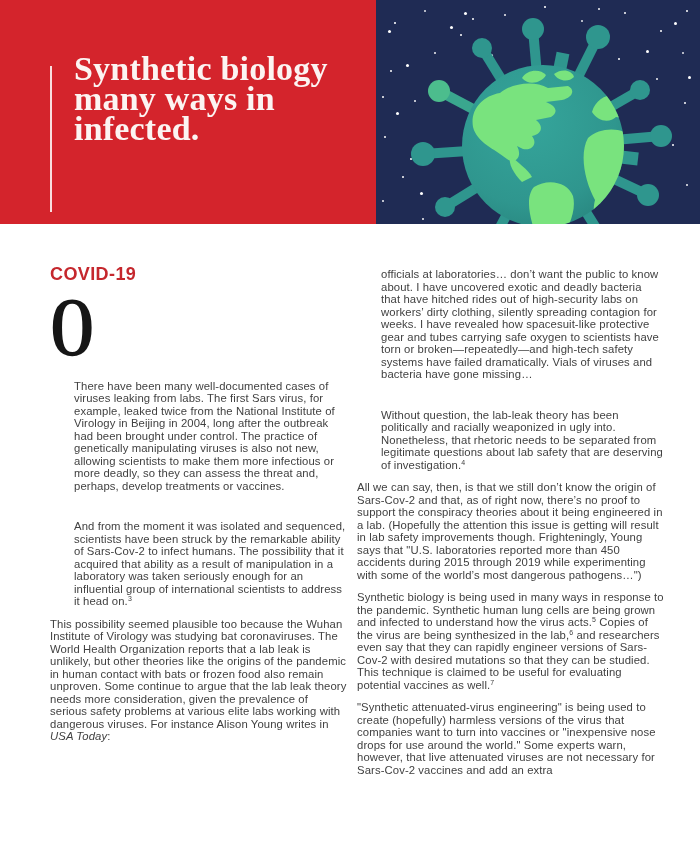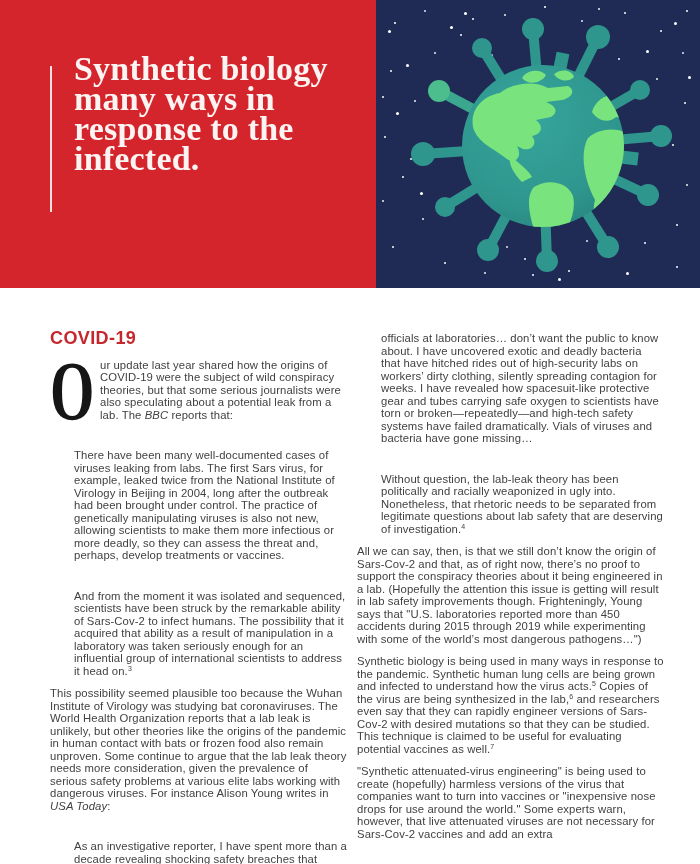--- a/index.html
+++ b/index.html
@@ -1,21 +1,21 @@
 <!DOCTYPE html>
 <html style="--banner-red: #d4242c; --heading-red: #c5272d; --navy: #1f2b54; --globe-teal: #2f968e; --land-green: #79e37e; --body-text: #414141; --title-cream: #fcf4f2;"><head>
 <meta charset="utf-8">
 <style>
   html,body{margin:0;padding:0}
   body{
     width:700px;height:864px;overflow:hidden;background:#fff;
     font-family:"Liberation Sans",sans-serif;color:var(--body-text,#414141);
   }
   
-  .banner{display:flex;height:288px}
+  .banner{display:flex;height:224px}
   .banner-left{width:376px;background:var(--banner-red,#d4242c);position:relative}
   .rule{position:absolute;left:50px;top:66px;width:1.5px;height:146px;background:rgba(255,255,255,.85)}
   .title{position:absolute;left:74px;top:54px;margin:0;
     font-family:"Liberation Serif","DejaVu Serif",serif;font-weight:700;
     font-size:34px;line-height:30px;color:var(--title-cream,#fcf4f2);letter-spacing:.2px}
   .banner-right{flex:1;position:relative;background:var(--navy,#1f2b54);overflow:hidden}
   .stars{position:absolute;left:0;top:0;border-radius:50%;background:transparent}
   .s1{width:1.6px;height:1.6px;box-shadow:
     18px 22px 0 rgba(255,255,255,.95), 48px 10px 0 rgba(255,255,255,.8), 84px 34px 0 rgba(255,255,255,.9),
     128px 14px 0 rgba(255,255,255,.85), 168px 6px 0 rgba(255,255,255,.95), 205px 20px 0 rgba(255,255,255,.8),
@@ -55,21 +55,20 @@
 <body>
 
 <div class="page">
 
   <header class="banner">
     <div class="banner-left">
       <div class="rule"></div>
       <h1 class="title">
         <div>Synthetic biology</div>
         <div>many ways in</div>
-        <div>response to the</div>
         <div>infected.</div>
       </h1>
     </div>
     <div class="banner-right">
       <div class="stars s1"></div>
       <div class="stars s2"></div>
       <svg class="virus-svg" width="324" height="288" viewBox="0 0 324 288">
         <defs>
           <radialGradient id="globeGrad" cx="42%" cy="34%" r="75%">
             <stop offset="0%" stop-color="#35a59b"></stop>
@@ -128,26 +127,25 @@
           <path d="M276 112 C286 104 298 108 302 118 L298 136 C288 140 279 131 276 122 Z"></path>
         </g>
       </svg>
     </div>
   </header>
 
   <main class="content">
     <div class="col col-left">
       <h2 class="section">COVID-19</h2>
       <p>
-        <span class="dropcap">O</span><span><span>ur update last year shared how the origins of COVID-19 were the subject of wild conspiracy theories, but that some serious journalists were also speculating about a potential leak from a lab. The </span><i>BBC</i><span> reports that:</span></span>
+        <span class="dropcap">O</span>
       </p>
       <blockquote><span>There have been many well-documented cases of viruses leaking from labs. The first Sars virus, for example, leaked twice from the National Institute of Virology in Beijing in 2004, long after the outbreak had been brought under control. The practice of genetically manipulating viruses is also not new, allowing scientists to make them more infectious or more deadly, so they can assess the threat and, perhaps, develop treatments or vaccines.</span></blockquote>
       <blockquote><span>And from the moment it was isolated and sequenced, scientists have been struck by the remarkable ability of Sars-Cov-2 to infect humans. The possibility that it acquired that ability as a result of manipulation in a laboratory was taken seriously enough for an influential group of international scientists to address it head on.</span><sup>3</sup></blockquote>
       <p><span>This possibility seemed plausible too because the Wuhan Institute of Virology was studying bat coronaviruses. The World Health Organization reports that a lab leak is unlikely, but other theories like the origins of the pandemic in human contact with bats or frozen food also remain unproven. Some continue to argue that the lab leak theory needs more consideration, given the prevalence of serious safety problems at various elite labs working with dangerous viruses. For instance Alison Young writes in </span><i>USA Today</i><span>:</span></p>
-      <blockquote><span>As an investigative reporter, I have spent more than a decade revealing shocking safety breaches that</span></blockquote>
     </div>
 
     <div class="col col-right">
       <blockquote><span>officials at laboratories… don’t want the public to know about. I have uncovered exotic and deadly bacteria that have hitched rides out of high-security labs on workers’ dirty clothing, silently spreading contagion for weeks. I have revealed how spacesuit-like protective gear and tubes carrying safe oxygen to scientists have torn or broken—repeatedly—and high-tech safety systems have failed dramatically. Vials of viruses and bacteria have gone missing…</span></blockquote>
       <blockquote><span>Without question, the lab-leak theory has been politically and racially weaponized in ugly into. Nonetheless, that rhetoric needs to be separated from legitimate questions about lab safety that are deserving of investigation.</span><sup>4</sup></blockquote>
       <p><span>All we can say, then, is that we still don’t know the origin of Sars-Cov-2 and that, as of right now, there’s no proof to support the conspiracy theories about it being engineered in a lab. (Hopefully the attention this issue is getting will result in lab safety improvements though. Frighteningly, Young says that "U.S. laboratories reported more than 450 accidents during 2015 through 2019 while experimenting with some of the world’s most dangerous pathogens…")</span></p>
       <p><span>Synthetic biology is being used in many ways in response to the pandemic. Synthetic human lung cells are being grown and infected to understand how the virus acts.</span><sup>5</sup><span> Copies of the virus are being synthesized in the lab,</span><sup>6</sup><span> and researchers even say that they can rapidly engineer versions of Sars-Cov-2 with desired mutations so that they can be studied. This technique is claimed to be useful for evaluating potential vaccines as well.</span><sup>7</sup></p>
       <p><span>"Synthetic attenuated-virus engineering" is being used to create (hopefully) harmless versions of the virus that companies want to turn into vaccines or "inexpensive nose drops for use around the world." Some experts warn, however, that live attenuated viruses are not necessary for Sars-Cov-2 vaccines and add an extra</span></p>
     </div>
   </main>

